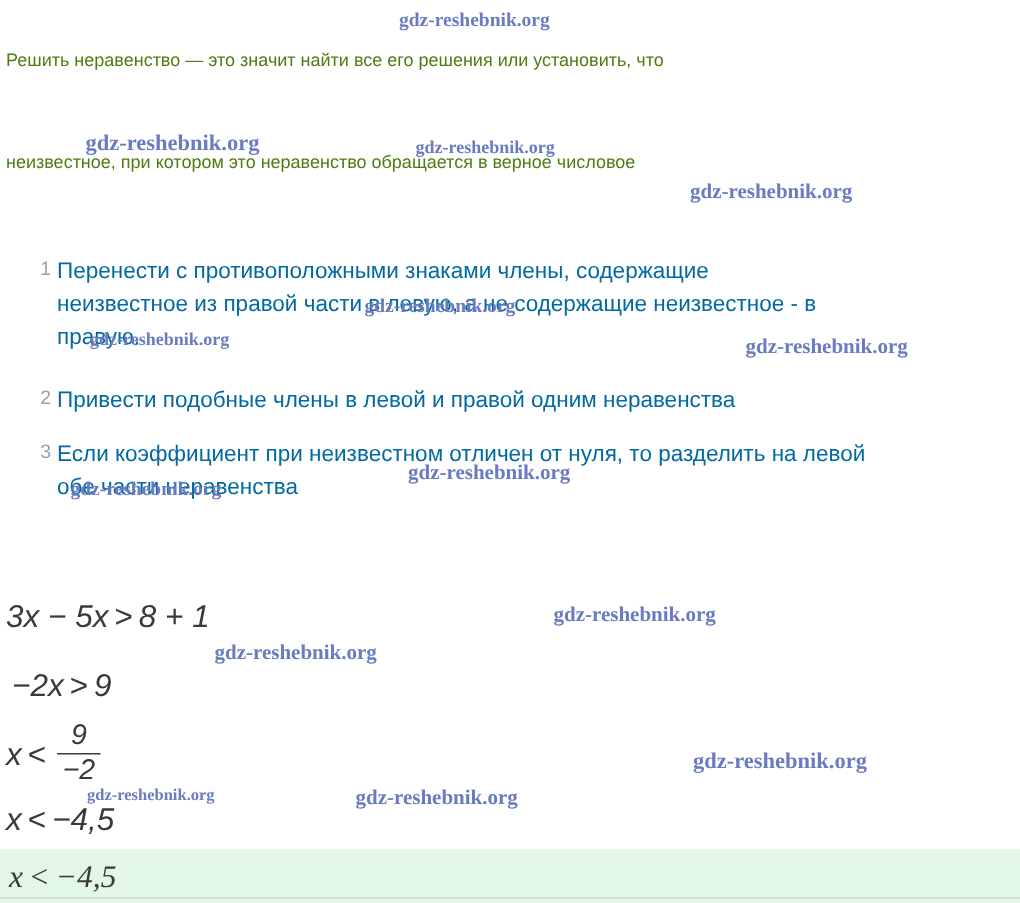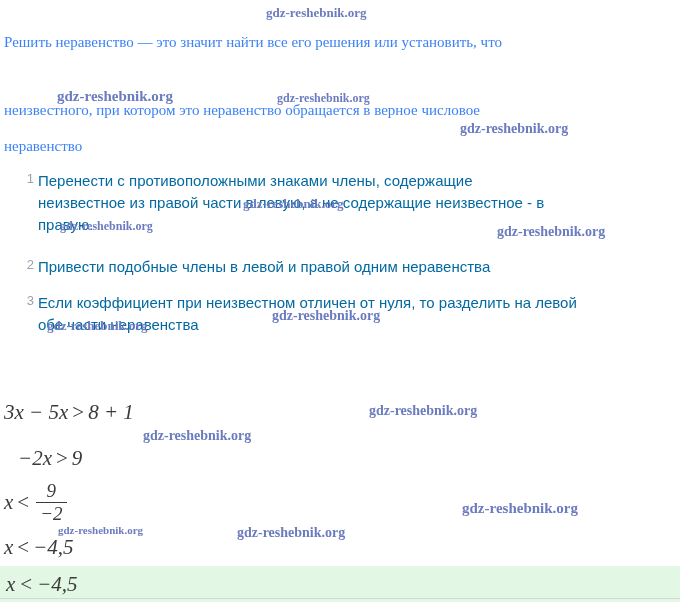--- a/index.html
+++ b/index.html
@@ -26,23 +26,23 @@
     font-family: "Liberation Serif", serif;
     font-weight: bold;
     color: #6b7bbf;
     white-space: nowrap;
     pointer-events: none;
     z-index: 5;
   }
   
   .para {
     position: absolute;
-    font-family: Liberation Serif, serif;
-    font-size: 15px;
-    color: #3b82f6;
+    font-family: Liberation Sans, sans-serif;
+    font-size: 12px;
+    color: #4d7c0f;
     line-height: 1.45;
     white-space: pre-wrap;
   }
   .lead1 { left: 4px; top: 32px; width: 672px; }
   .lead2 { left: 4px; top: 62px; width: 660px; }
   .lead3 { left: 4px; top: 100px; width: 665px; }
   .lead4 { left: 4px; top: 136px; width: 400px; }
 
   
   .olist {
@@ -71,21 +71,21 @@
     margin-left: 34px;
     font-size: 15px;
     color: #0369a1;
     line-height: 1.47;
     white-space: pre-wrap;
   }
 
   
   .math {
     position: absolute;
-    font-family: Liberation Serif, serif;
+    font-family: Liberation Sans, sans-serif;
     font-style: italic;
     font-size: 21px;
     color: #3a3a3a;
     white-space: nowrap;
   }
   .math .op {
     font-style: normal;
     padding: 0 4px;
   }
   .frac {
@@ -156,22 +156,21 @@
   <span class="wm" style="left:497px;top:224px;font-size:14px;">gdz-reshebnik.org</span>
   <span class="wm" style="left:272px;top:308px;font-size:14px;">gdz-reshebnik.org</span>
   <span class="wm" style="left:47px;top:318px;font-size:13px;">gdz-reshebnik.org</span>
   <span class="wm" style="left:369px;top:403px;font-size:14px;">gdz-reshebnik.org</span>
   <span class="wm" style="left:143px;top:428px;font-size:14px;">gdz-reshebnik.org</span>
   <span class="wm" style="left:462px;top:500px;font-size:15px;">gdz-reshebnik.org</span>
   <span class="wm" style="left:58px;top:524px;font-size:11px;">gdz-reshebnik.org</span>
   <span class="wm" style="left:237px;top:525px;font-size:14px;">gdz-reshebnik.org</span>
 
   <div class="para lead1">Решить неравенство — это значит найти все его решения или установить, что</div>
-  <div class="para lead3">неизвестного, при котором это неравенство обращается в верное числовое</div>
-  <div class="para lead4">неравенство</div>
+  <div class="para lead3">неизвестное, при котором это неравенство обращается в верное числовое</div>
 
   <div class="olist">
     <div class="oitem">
       <span class="onum">1</span>
       <span class="otext">Перенести с противоположными знаками члены, содержащие
 неизвестное из правой части в левую, а не содержащие неизвестное - в
 правую.</span>
     </div>
     <div class="oitem" style="margin-top:20px;">
       <span class="onum">2</span>
@@ -181,21 +180,21 @@
       <span class="onum">3</span>
       <span class="otext">Если коэффициент при неизвестном отличен от нуля, то разделить на левой
 обе части неравенства</span>
     </div>
   </div>
 
   <div class="math" style="left:4px;top:400px;">
     <span>3x − 5x</span><span class="op">&gt;</span><span>8 + 1</span>
   </div>
 
-  <div class="math" style="left:18px;top:446px;">
+  <div class="math" style="left:8px;top:446px;">
     <span>−2x</span><span class="op">&gt;</span><span>9</span>
   </div>
 
   <div class="math" style="left:4px;top:483px;">
     <span>x</span><span class="op">&lt;</span><span class="frac"><span class="num">9</span><span class="bar"></span><span class="den">−2</span></span>
   </div>
 
   <div class="math" style="left:4px;top:535px;">
     <span>x</span><span class="op">&lt;</span><span>−4,5</span>
   </div>

